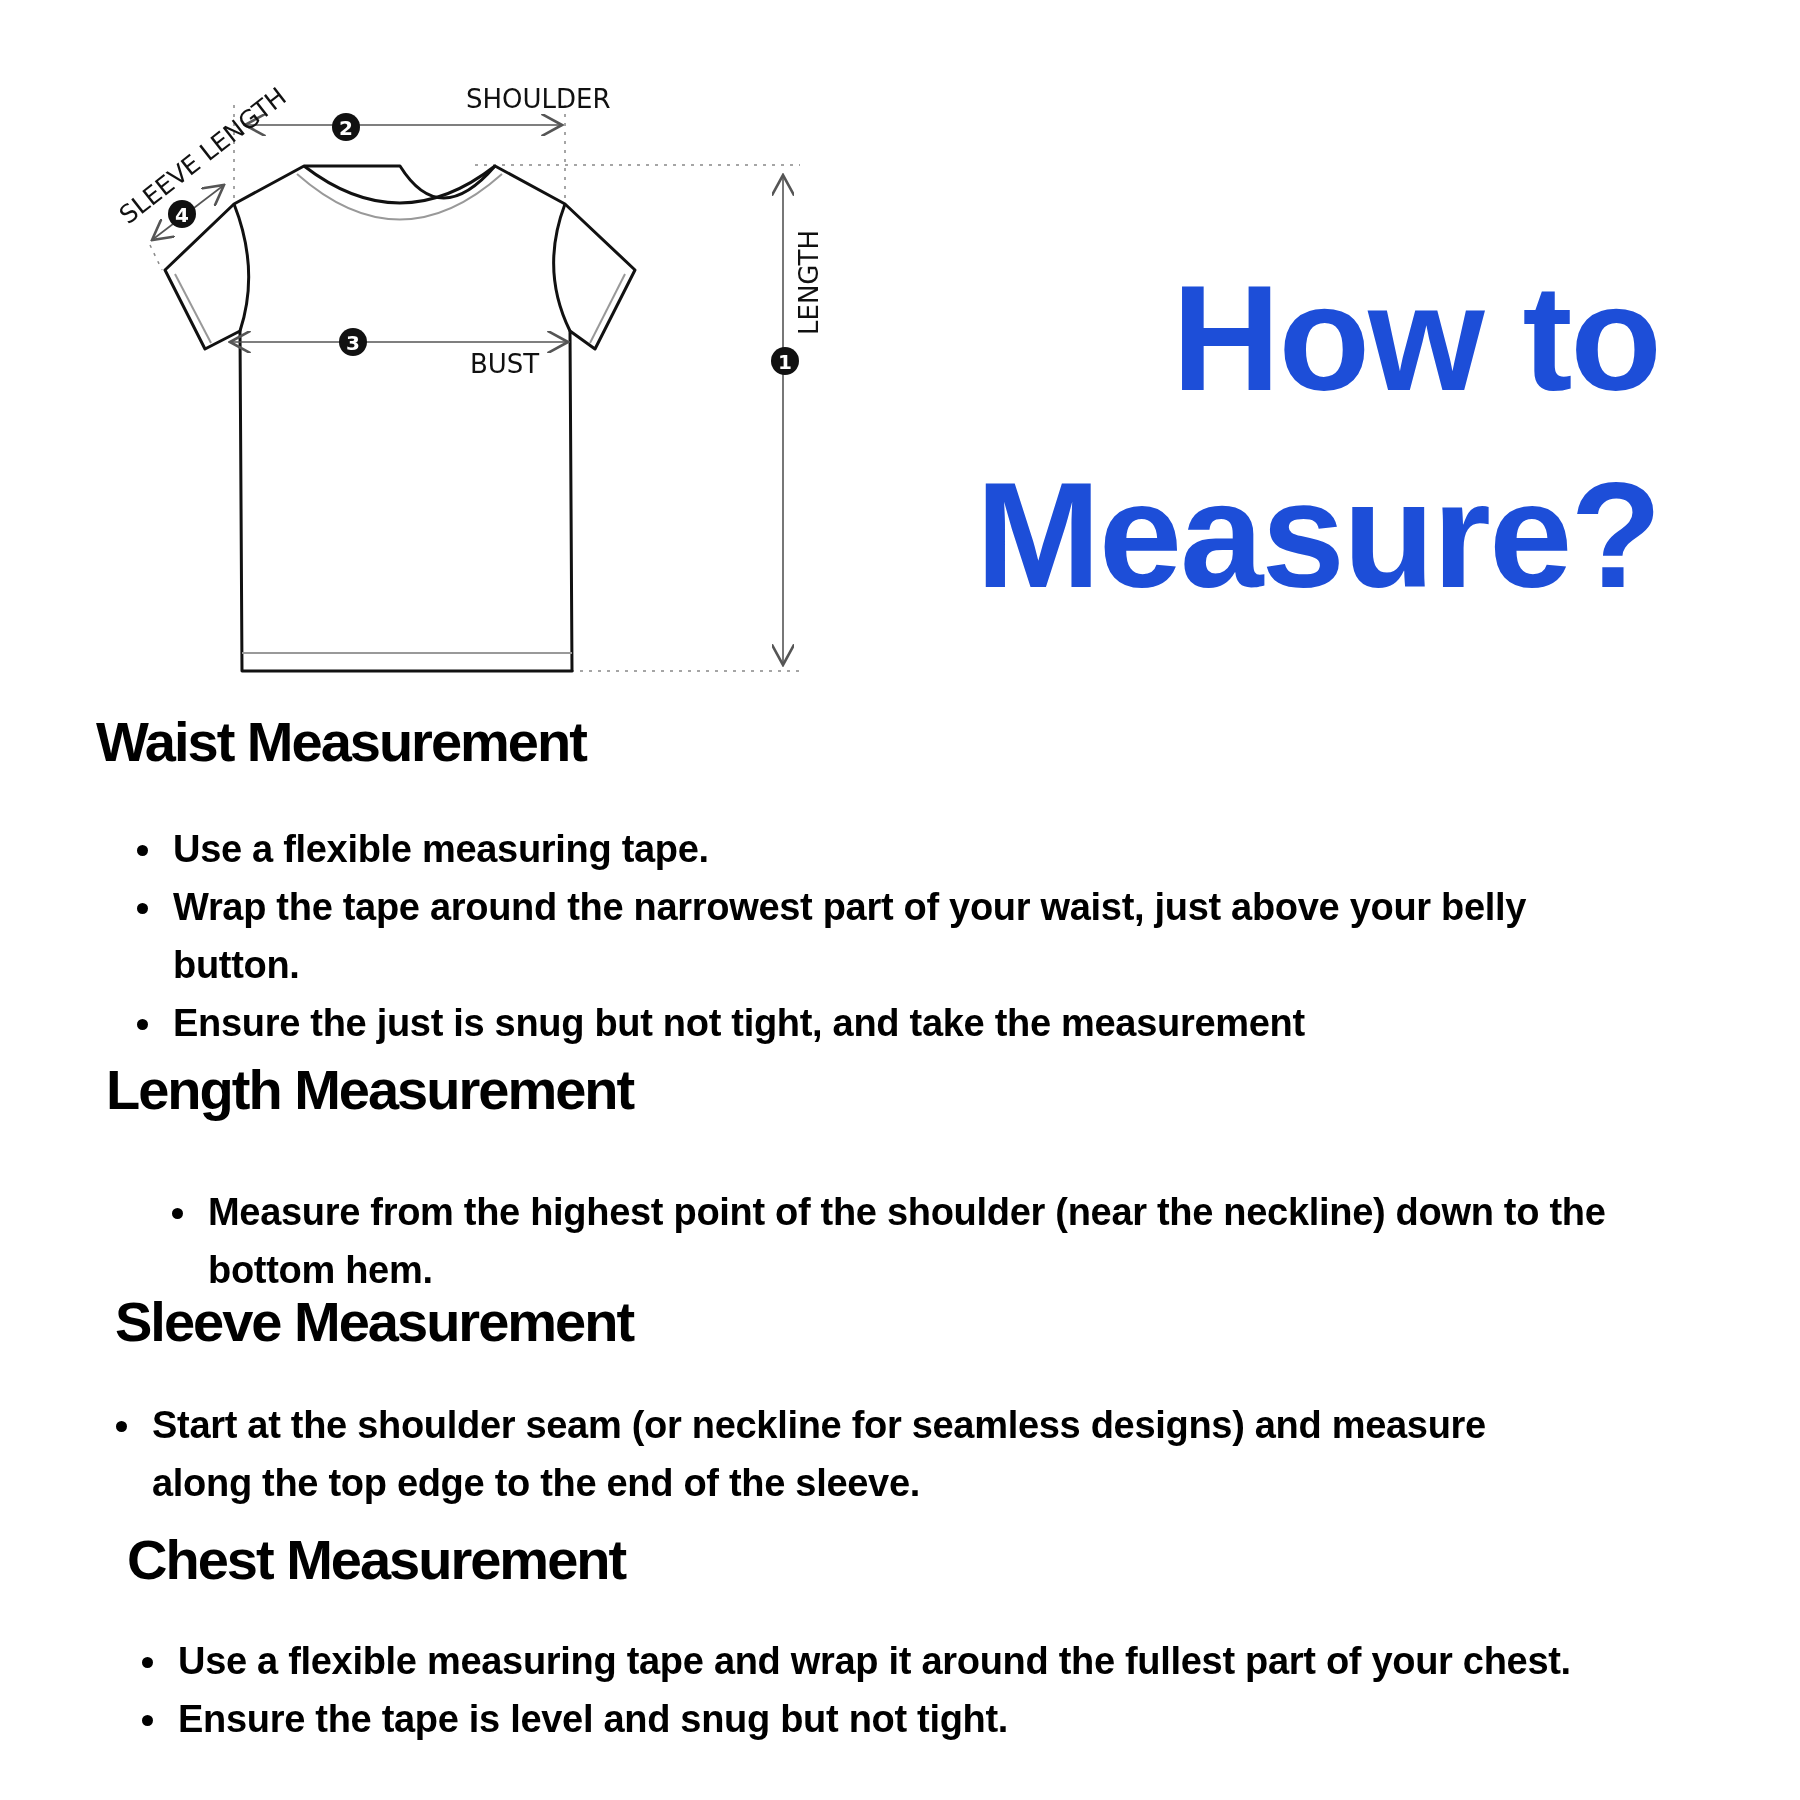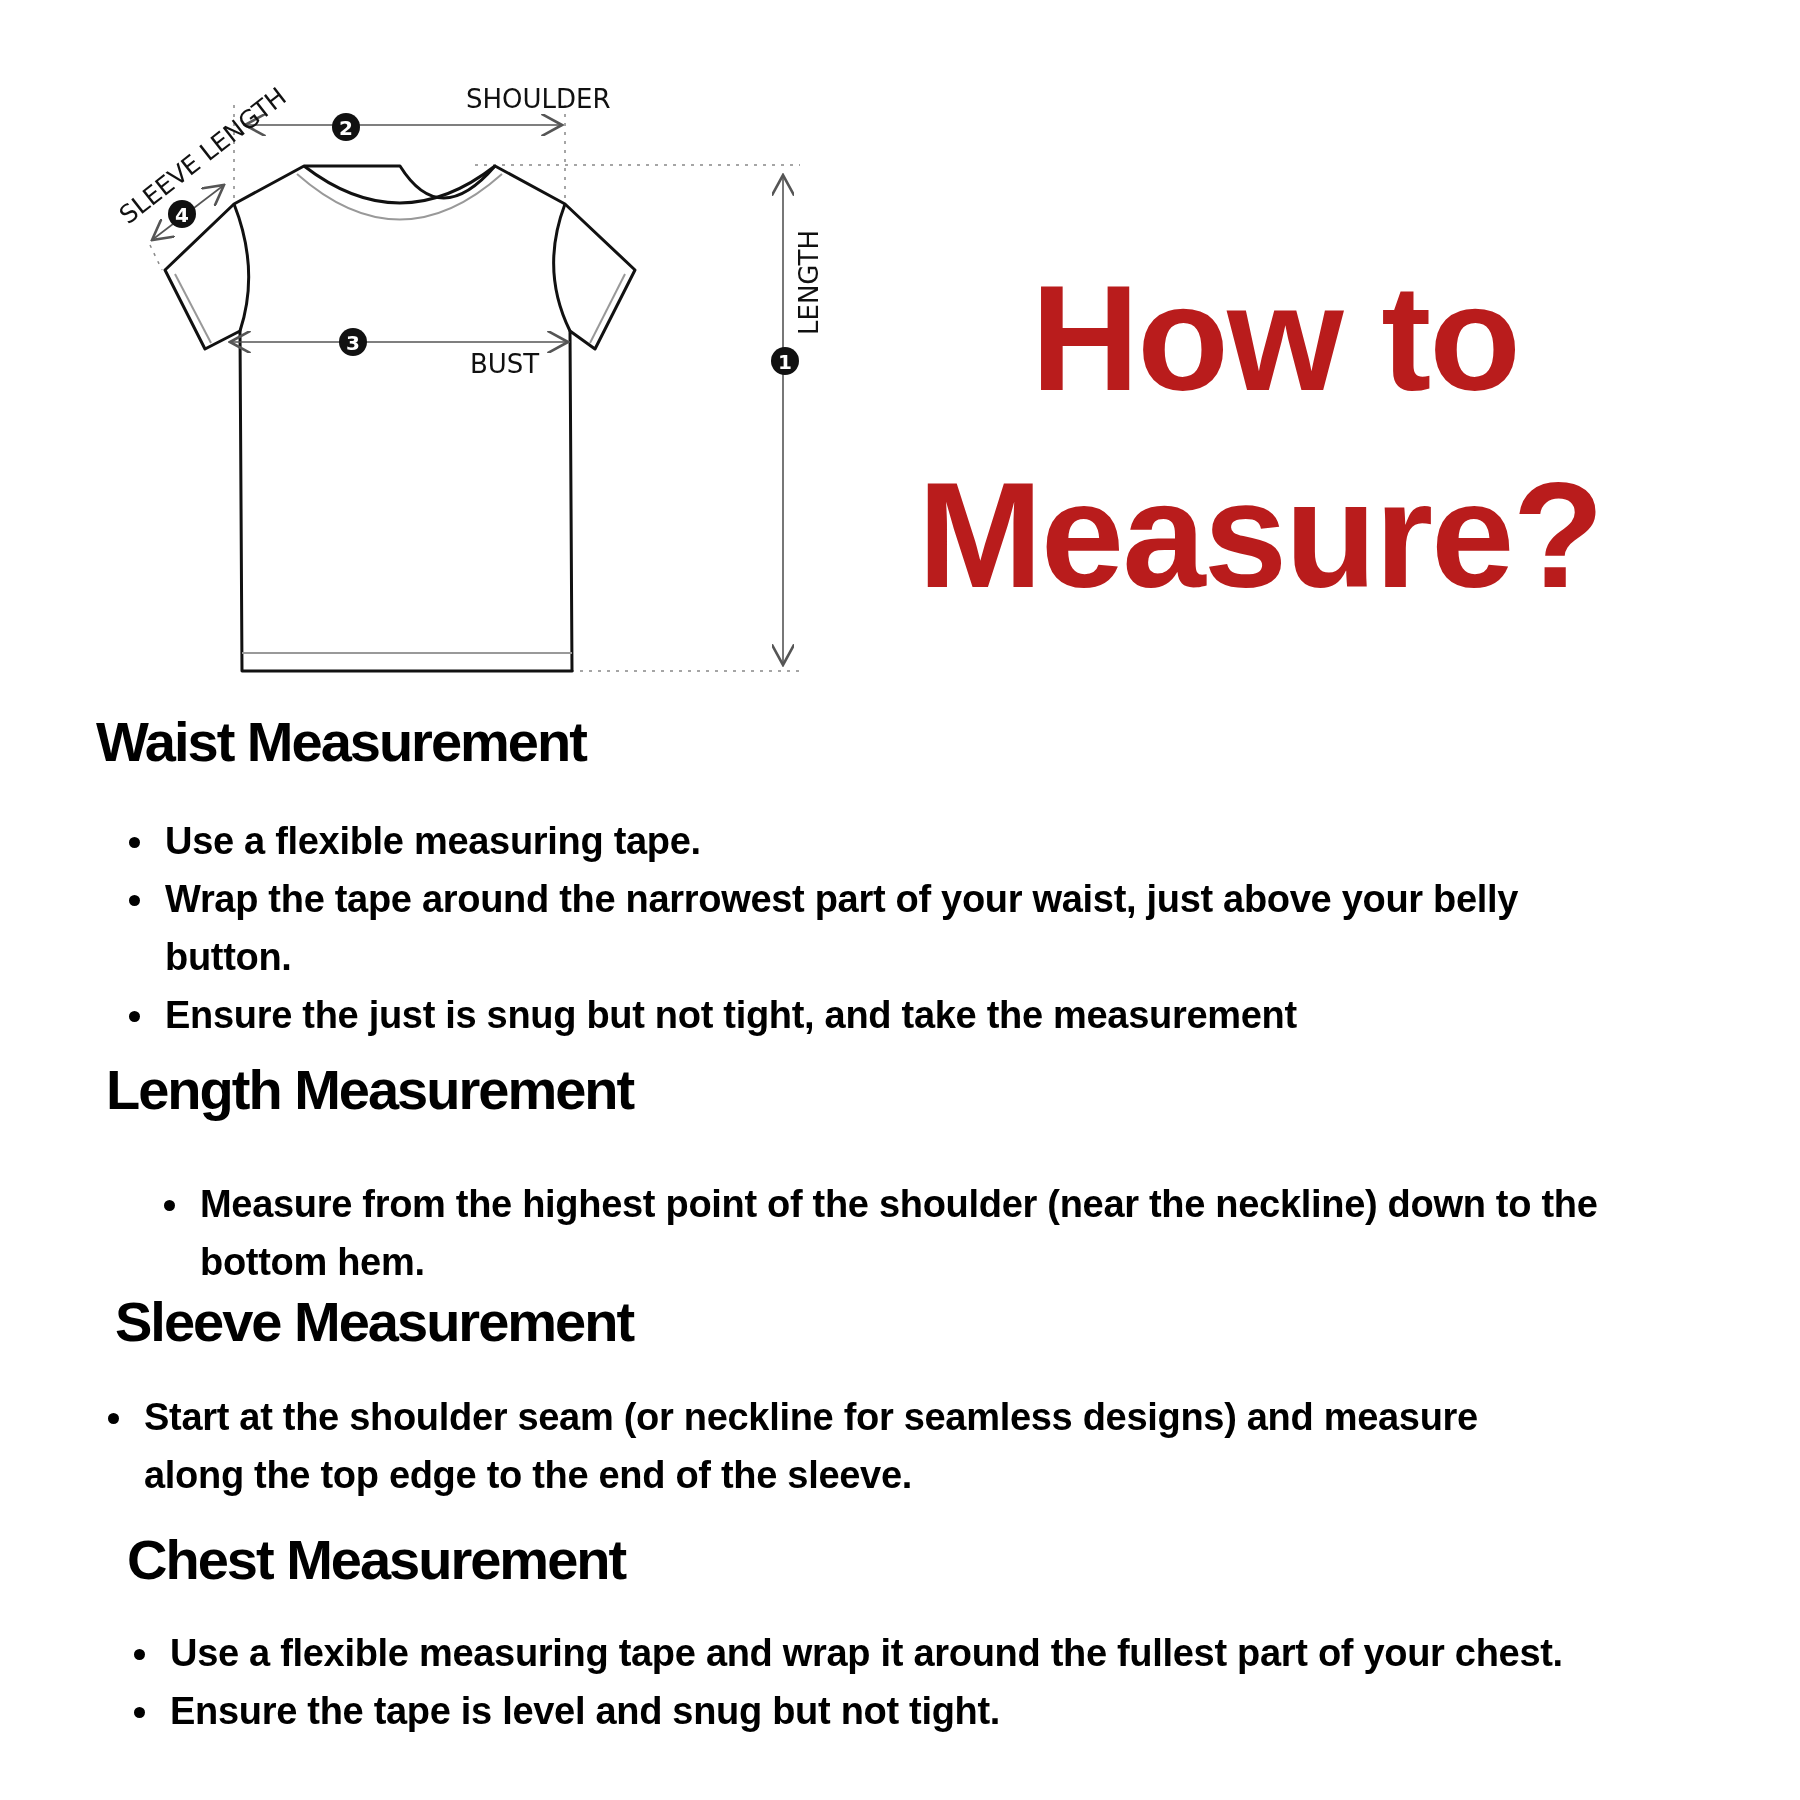--- a/index.html
+++ b/index.html
@@ -1,27 +1,27 @@
 <!DOCTYPE html>
 <html><head>
 <meta charset="utf-8">
 <style>
   html, body { margin: 0; padding: 0; background: #ffffff; }
   body { width: 1800px; height: 1800px; position: relative; overflow: hidden;
          font-family: "Liberation Sans", "DejaVu Sans", sans-serif; color: #000; }
   .diagram { position: absolute; left: 100px; top: 80px; width: 740px; height: 620px; }
   .diagram svg { width: 740px; height: 620px; display: block; }
   .diagram text { font-family: "DejaVu Sans", sans-serif; font-weight: normal; fill: #111; }
-  .title { position: absolute; left: 860px; top: 240px; width: 800px; text-align: center;
-           color: #b91c1c; font-weight: 700; font-size: 150px; line-height: 197px; letter-spacing: -2px; }
+  .title { position: absolute; left: 860px; top: 240px; width: 800px; text-align: right;
+           color: #1d4ed8; font-weight: 700; font-size: 150px; line-height: 197px; letter-spacing: -2px; }
   .title span { display: block; }
   .title .l1 { padding-left: 30px; }
   .section-title { position: absolute; font-weight: 700; font-size: 56px; line-height: 1;
                    letter-spacing: -2px; margin: 0; white-space: nowrap; }
-  ul.bullets { position: absolute; margin: 0; padding: 0; list-style: none; }
+  ul.bullets { position: absolute; margin: 8px; padding: 0; list-style: none; }
   ul.bullets li { position: relative; font-weight: 700; font-size: 38px; line-height: 58px;
                   letter-spacing: -0.3px; padding-left: 40px; white-space: normal; }
   ul.bullets li::before { content: ""; position: absolute; left: 4px; top: 25px; width: 11px; height: 11px;
                           border-radius: 50%; background: #000; }
 </style>
 </head>
 <body>
 
 <div class="diagram">
   <svg viewBox="0 0 740 620" xmlns="http://www.w3.org/2000/svg">

